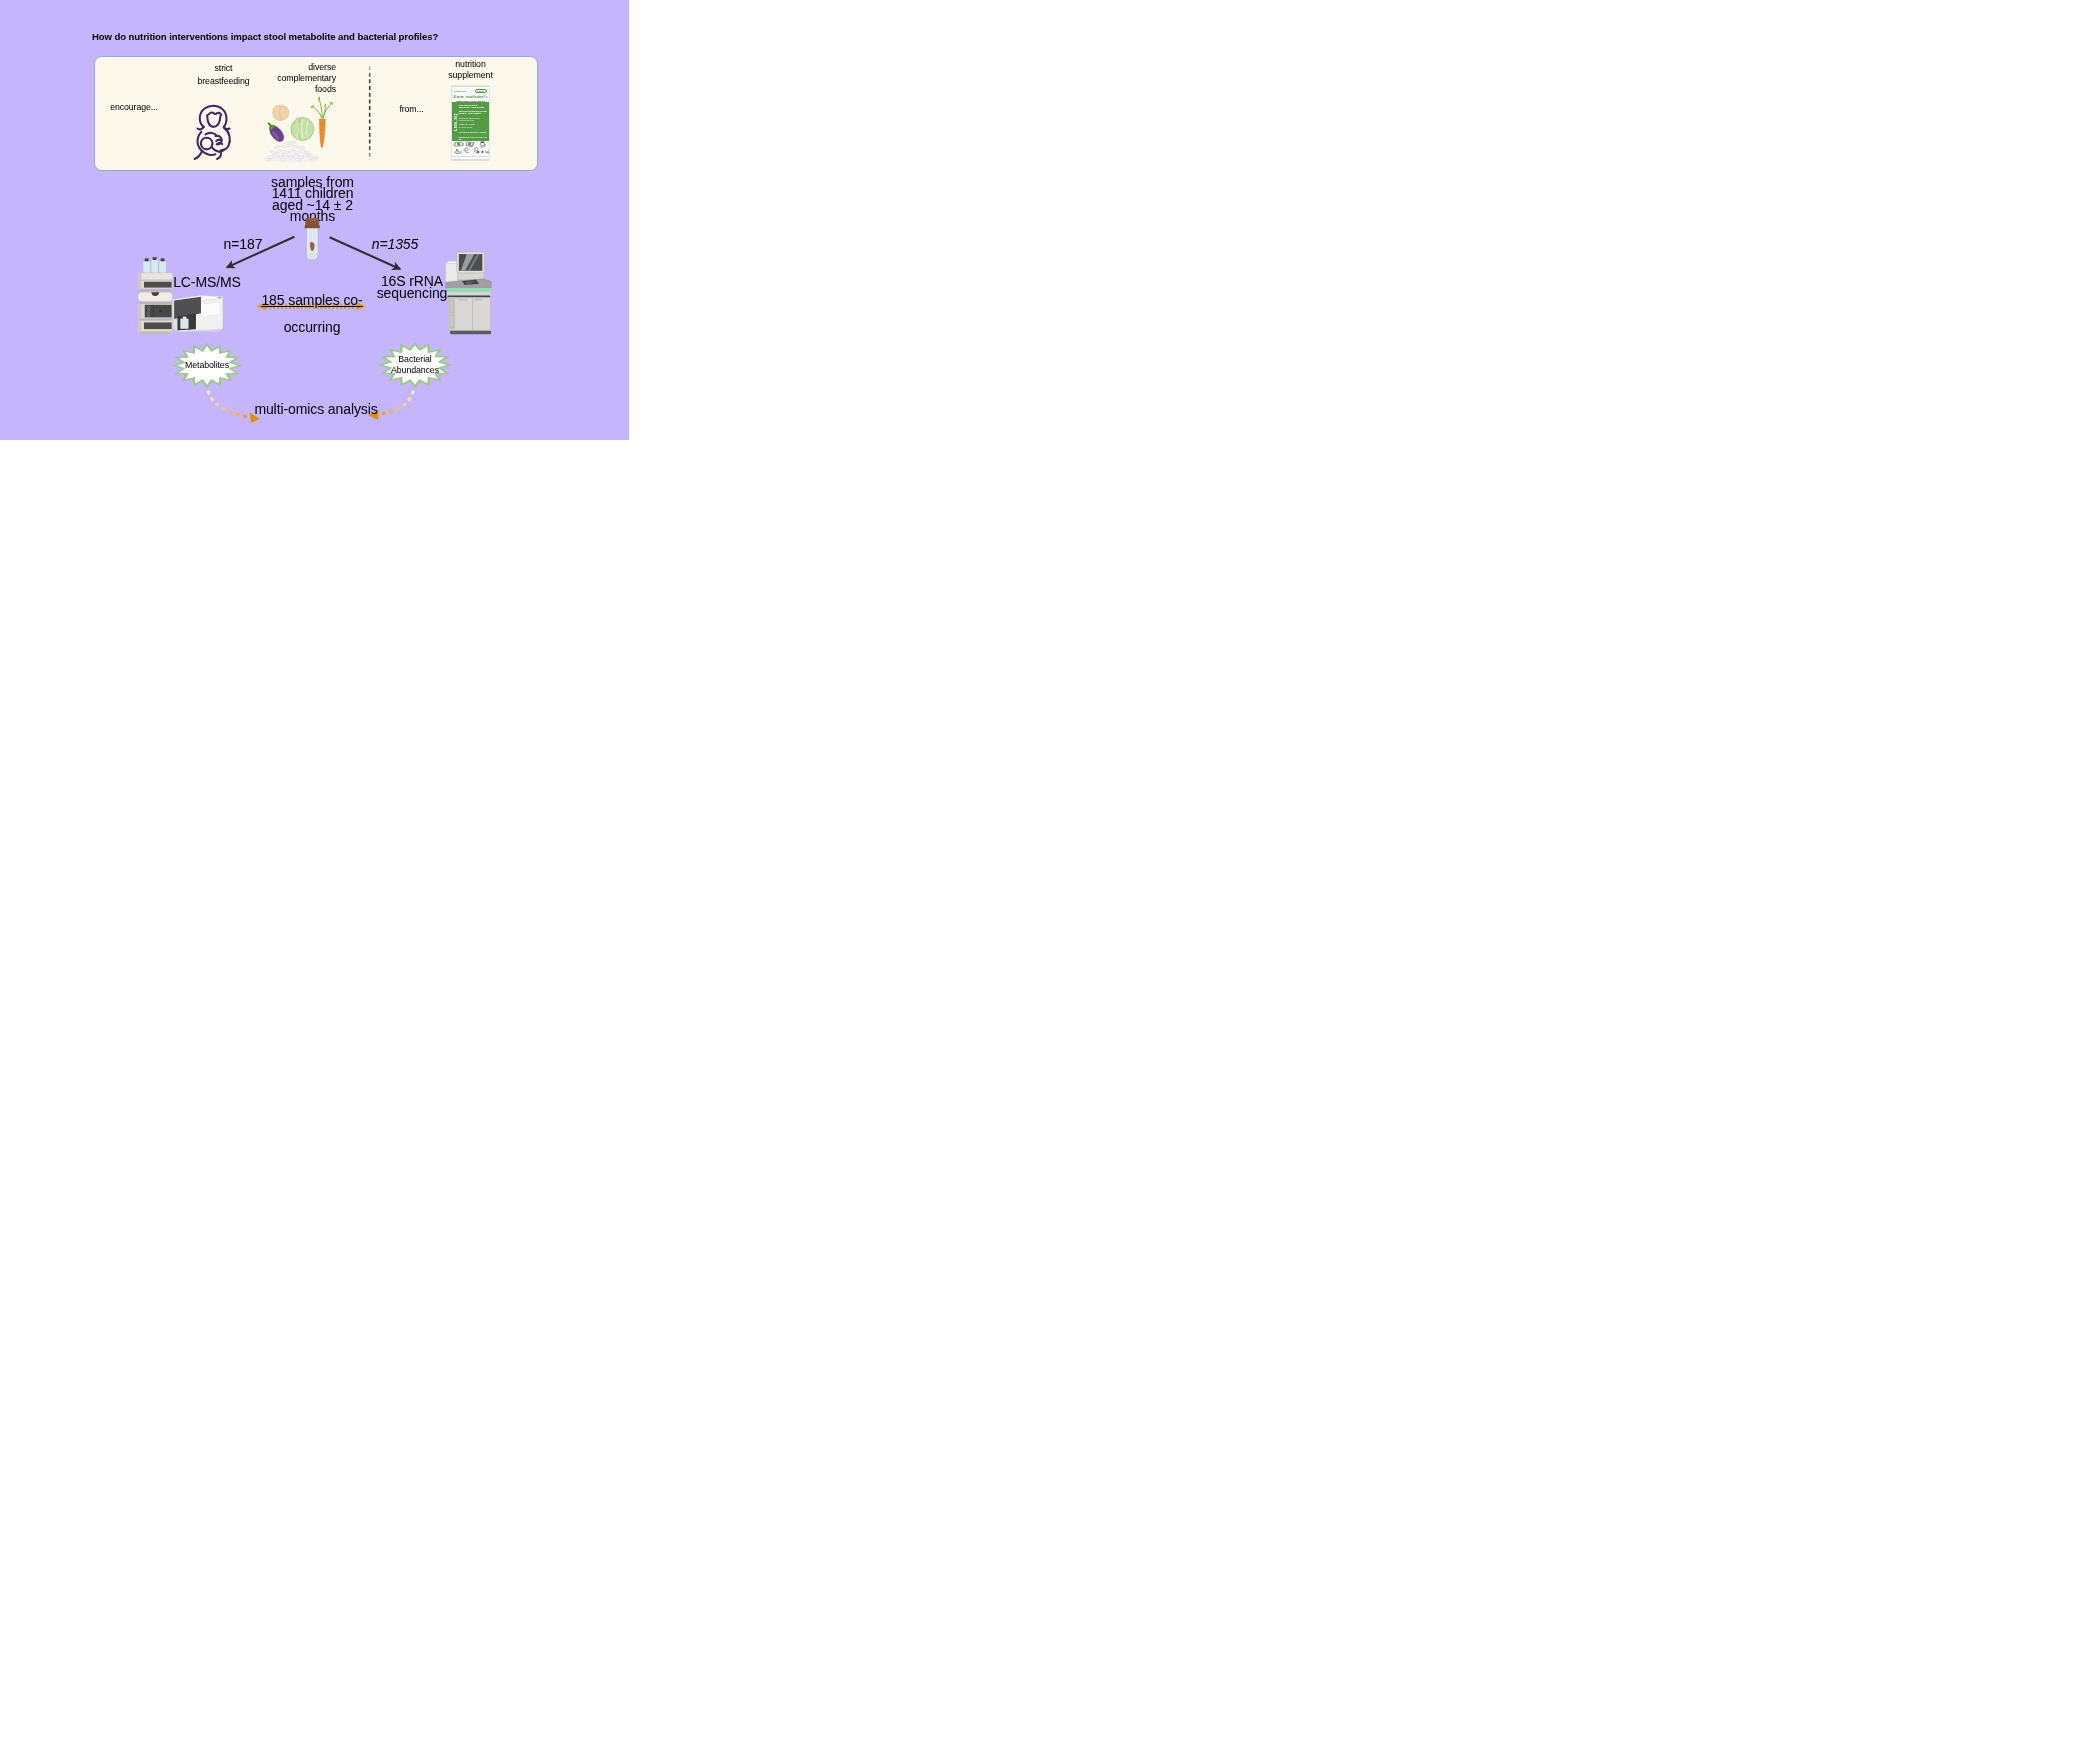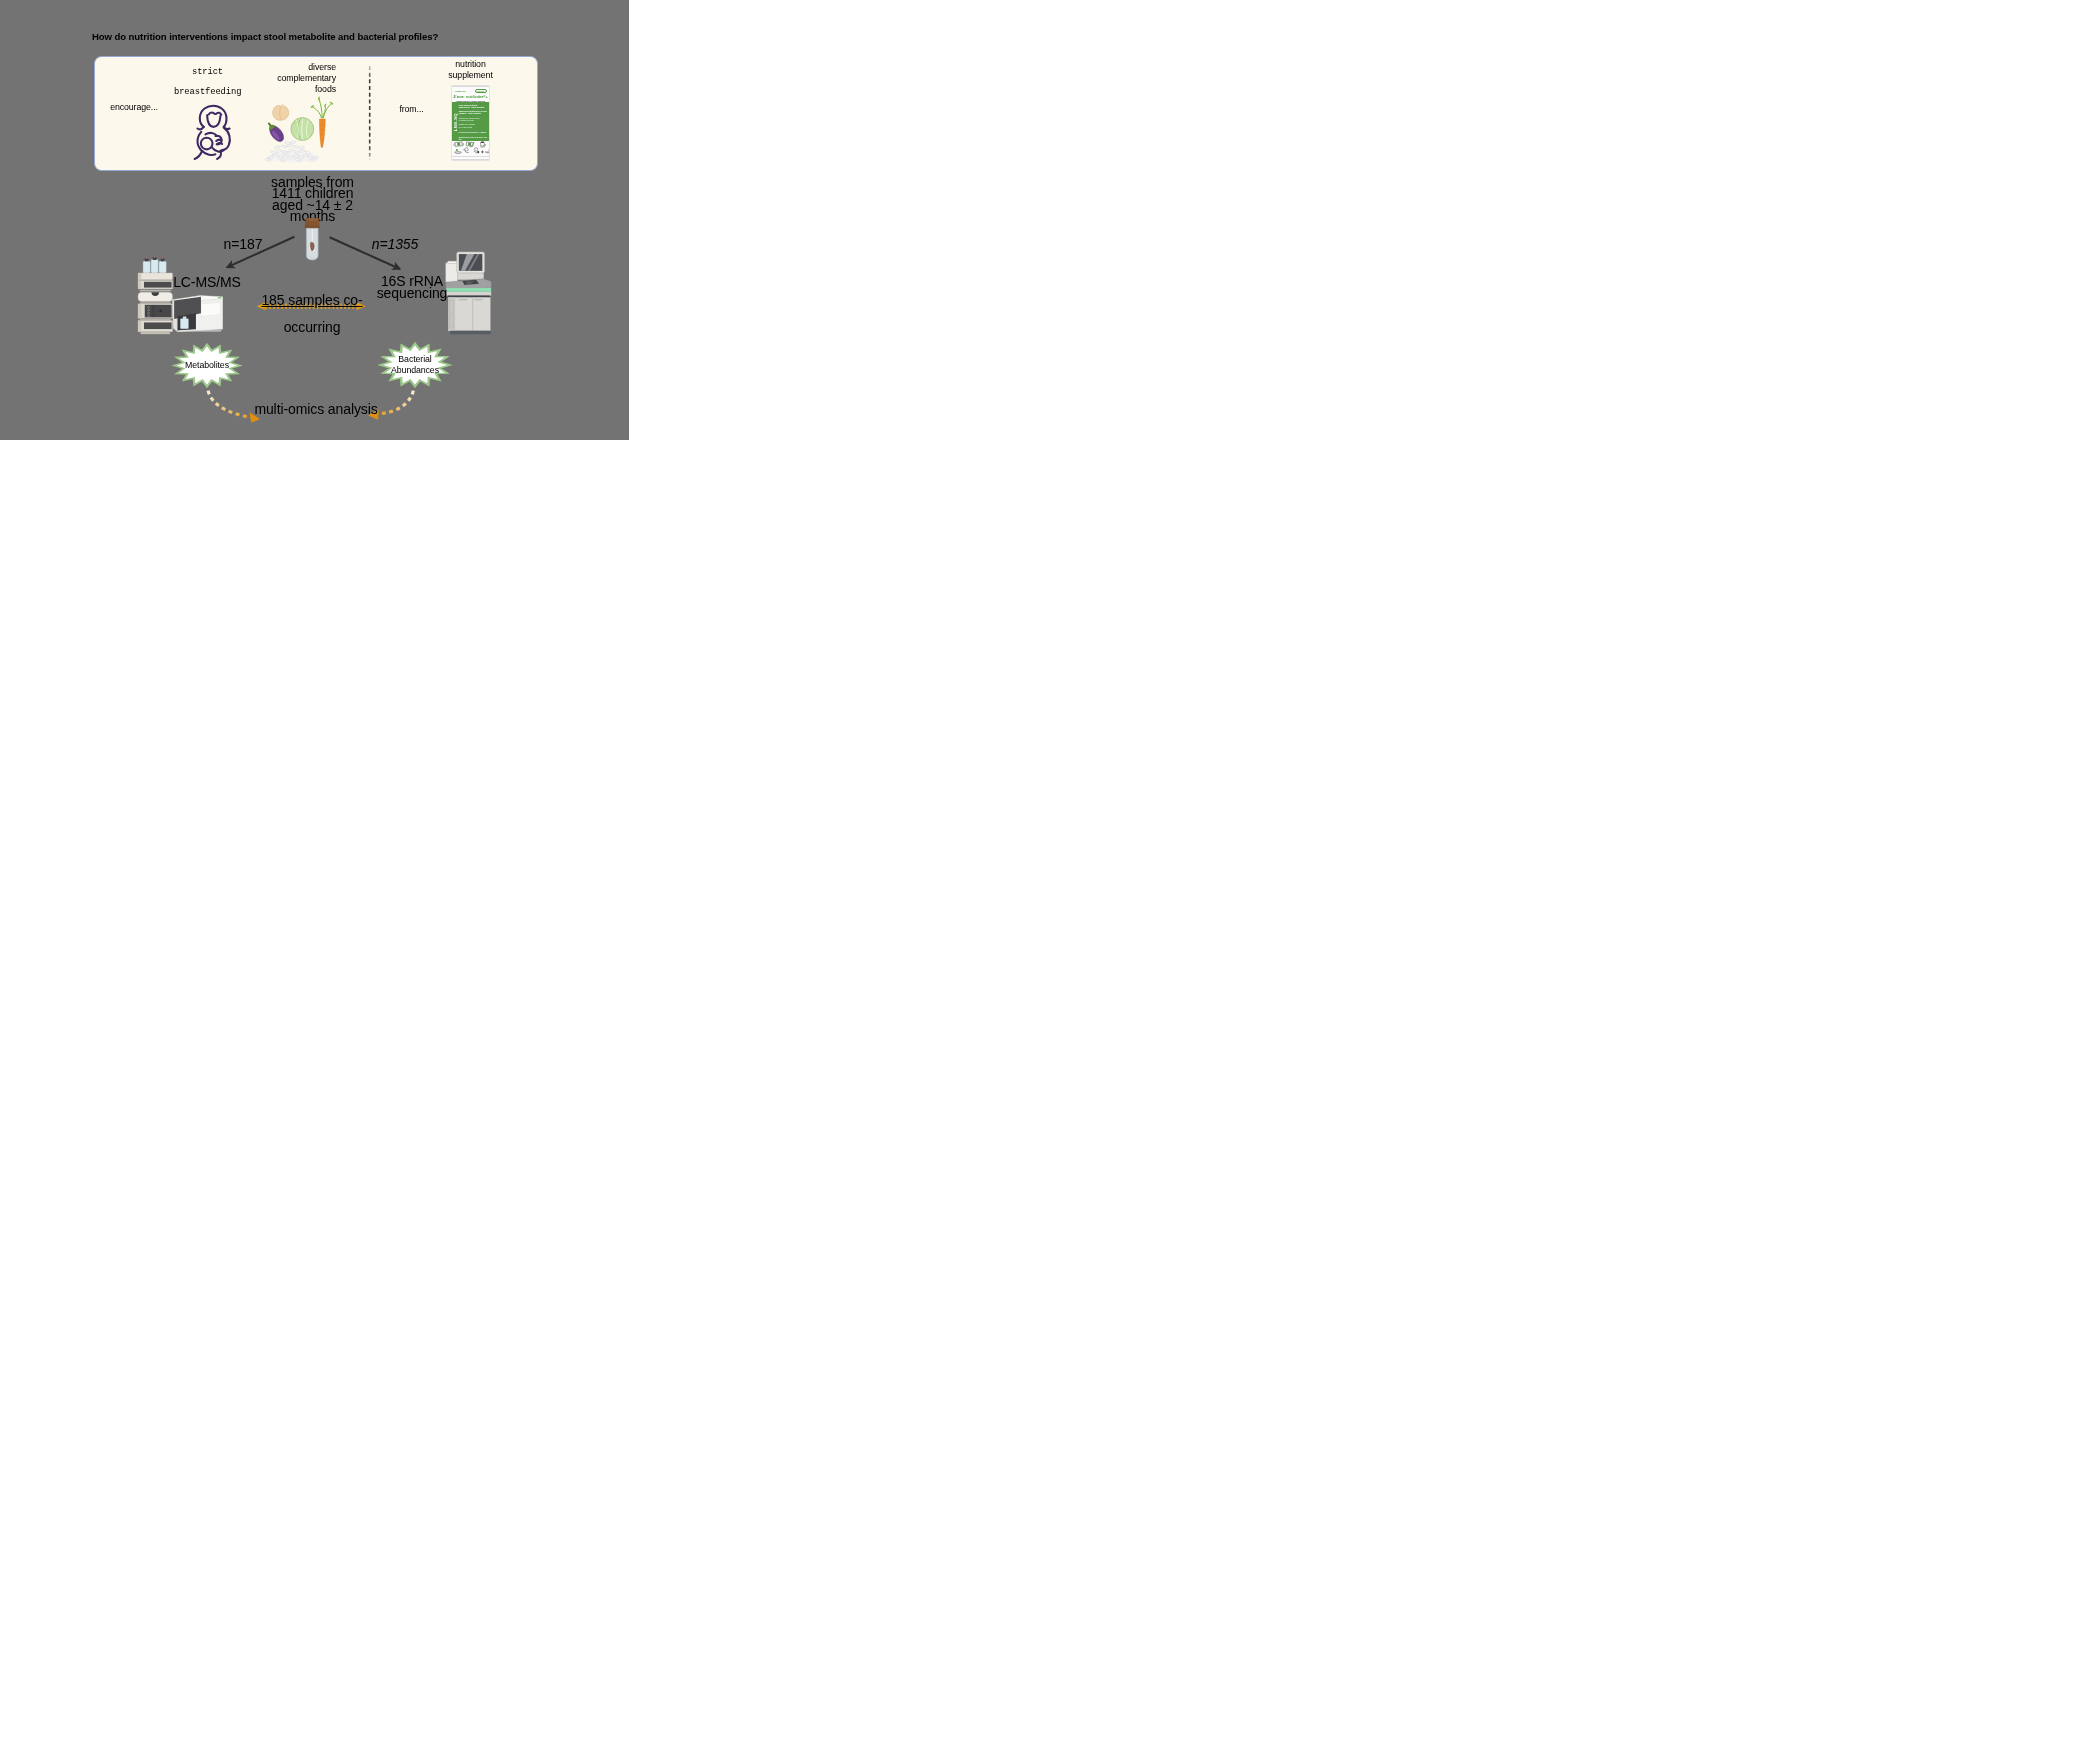--- a/index.html
+++ b/index.html
@@ -1,16 +1,16 @@
 <!DOCTYPE html>
 <html style="font-size:6.7px"><head>
 <meta charset="utf-8">
 <style>
   html,body{margin:0;padding:0;background:#ffffff;}
-  .page{position:relative;width:629px;height:440px;background:#737373;
+  .page{position:relative;width:629px;height:440px;background:#c4b5fd;
         font-family:"Liberation Sans",sans-serif;color:#000;overflow:hidden;}
   .txt{position:absolute;text-align:center;white-space:pre-line;letter-spacing:-0.1px;}
   .title{position:absolute;left:92px;top:31px;font-size:9.6px;font-weight:700;letter-spacing:-0.1px;}
   .ibox{position:absolute;left:94px;top:56px;width:444px;height:115px;
         background:#FCF8EC;border:1.7px solid #93A8D4;border-radius:7.6px;box-sizing:border-box;}
   .ibox .txt{font-size:8.8px;}
   .lbl{font-size:14px;line-height:11.3px;}
   .abs{position:absolute;}
   svg{display:block;}
   .starwrap{position:absolute;}
@@ -40,21 +40,21 @@
 </style>
 </head>
 <body>
 
 <div class="page">
 
   <div class="title">How do nutrition interventions impact stool metabolite and bacterial profiles?</div>
 
   <div class="ibox">
     <div class="txt" style="left:5.5px;top:45px;width:67px;">encourage...</div>
-    <div class="txt" style="left:79px;top:5px;width:67px;line-height:20px;font-family:Liberation Mono, monospace;">strict
+    <div class="txt" style="left:95px;top:5px;width:67px;line-height:13px;">strict
 breastfeeding</div>
     <div class="txt" style="left:174px;top:5px;width:67px;line-height:11px;text-align:right;">diverse
 complementary
 foods</div>
     <div class="txt" style="left:283px;top:47px;width:67px;">from...</div>
     <div class="txt" style="left:342px;top:2.1px;width:67px;line-height:11.3px;">nutrition
 supplement</div>
 
     <svg class="abs" style="left:273px;top:8.8px;" width="3.4" height="94" viewBox="0 0 8 225">
       <defs>

